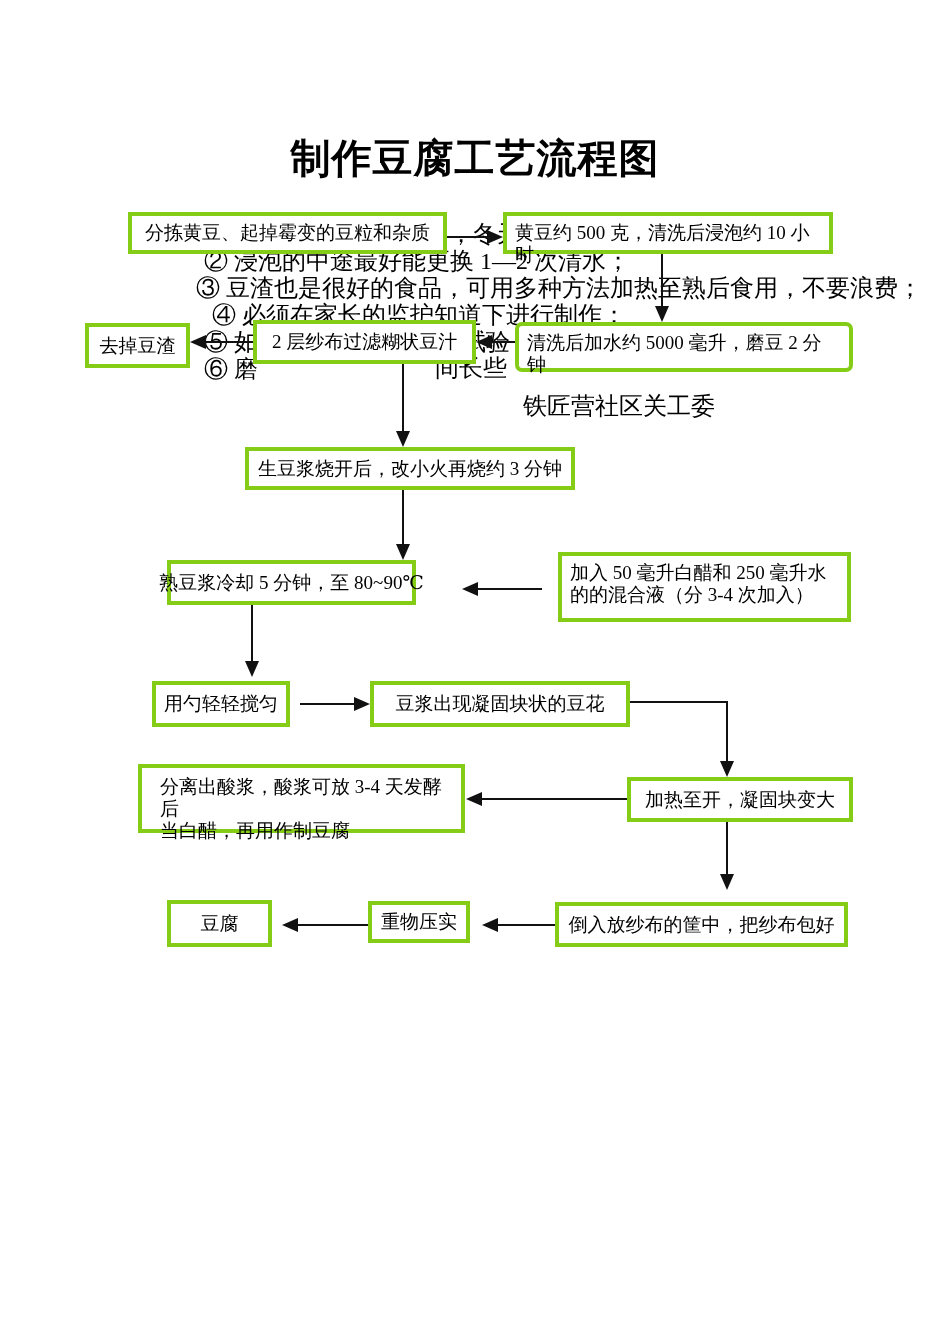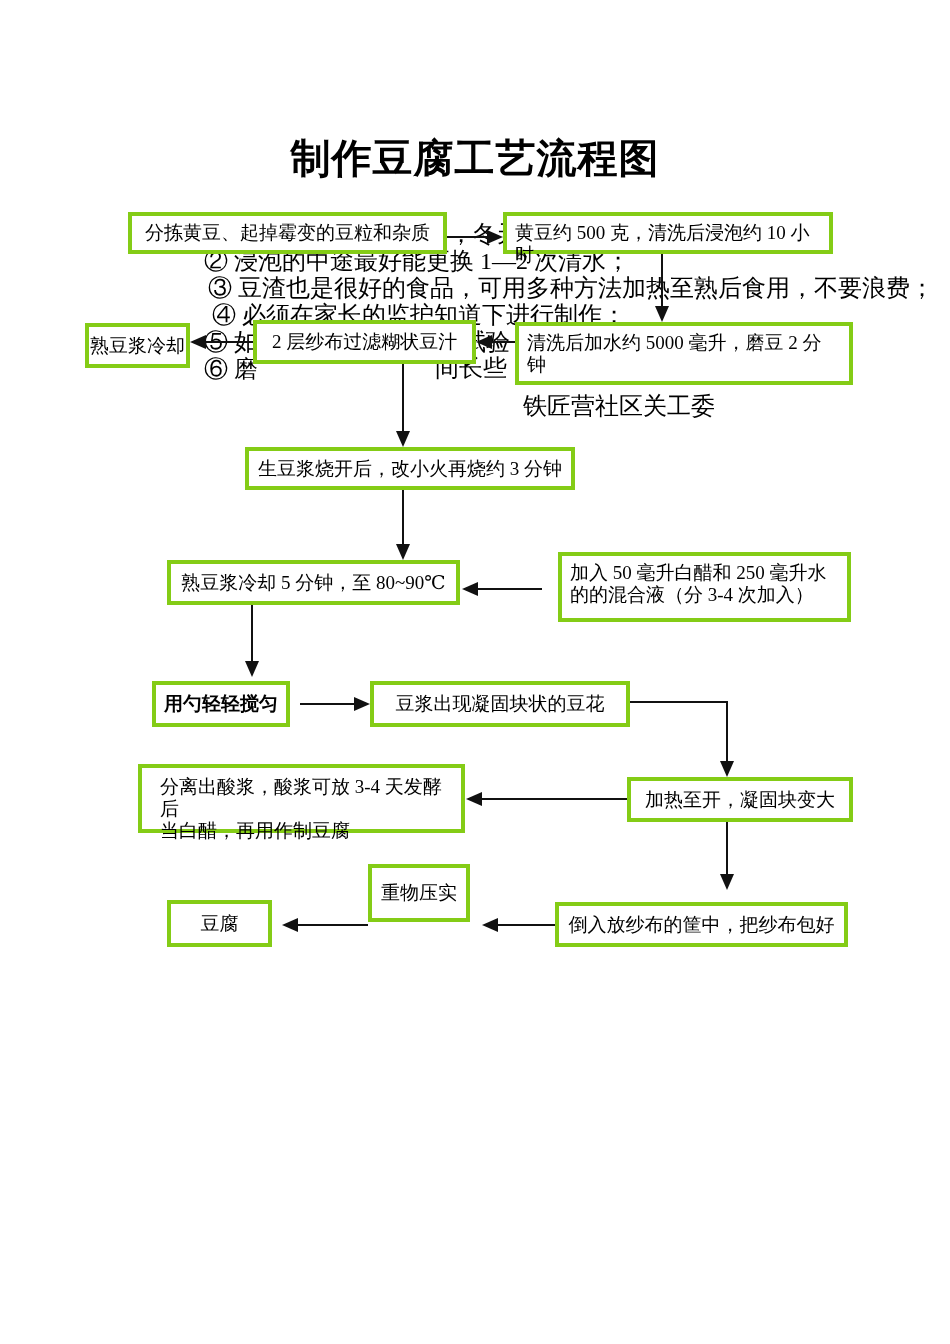--- a/index.html
+++ b/index.html
@@ -66,46 +66,46 @@
 </style>
 </head>
 <body>
 
 <div class="canvas">
 
   <h1 class="title">制作豆腐工艺流程图</h1>
 
   <div class="note" style="left:449px; top:224px;">，冬天</div>
   <div class="note" style="left:204px; top:251px;">② 浸泡的中途最好能更换 1—2 次清水；</div>
-  <div class="note" style="left:208px; top:278px;">③ 豆渣也是很好的食品，可用多种方法加热至熟后食用，不要浪费；</div>
+  <div class="note" style="left:196px; top:278px;">③ 豆渣也是很好的食品，可用多种方法加热至熟后食用，不要浪费；</div>
   <div class="note" style="left:204px; top:305px;margin-left:8px;">④ 必须在家长的监护知道下进行制作；</div>
   <div class="note" style="left:204px; top:332px;">⑤ 如</div>
   <div class="note" style="left:462px; top:332px;">试验，</div>
   <div class="note" style="left:204px; top:359px;">⑥ 磨</div>
   <div class="note" style="left:435px; top:358px;">间长些</div>
   <div class="note" style="left:523px; top:376px; z-index:2;margin-top:20px;">铁匠营社区关工委</div>
 
   <div class="fbox center" style="left:128px; top:212px; width:319px; height:42px;">分拣黄豆、起掉霉变的豆粒和杂质</div>
   <div class="fbox wrap" style="left:503px; top:212px; width:330px; height:42px;">黄豆约 500 克，清洗后浸泡约 10 小
 时</div>
-  <div class="fbox center" style="left:85px; top:323px; width:105px; height:45px;">熟豆浆冷却</div>
+  <div class="fbox center" style="left:85px; top:323px; width:105px; height:45px;">去掉豆渣</div>
   <div class="fbox center" style="left:253px; top:320px; width:223px; height:44px;">2 层纱布过滤糊状豆汁</div>
-  <div class="fbox wrap" style="left:515px; top:322px; width:338px; height:63px;">清洗后加水约 5000 毫升，磨豆 2 分
+  <div class="fbox wrap" style="left:515px; top:322px; width:338px; height:50px;border-radius:7px;">清洗后加水约 5000 毫升，磨豆 2 分
 钟</div>
   <div class="fbox center" style="left:245px; top:447px; width:330px; height:43px;">生豆浆烧开后，改小火再烧约 3 分钟</div>
-  <div class="fbox center" style="left:167px; top:560px; width:293px; height:45px;">熟豆浆冷却 5 分钟，至 80~90℃</div>
+  <div class="fbox center" style="left:167px; top:560px; width:249px; height:45px;">熟豆浆冷却 5 分钟，至 80~90℃</div>
   <div class="fbox wrap" style="left:558px; top:552px; width:293px; height:70px;">加入 50 毫升白醋和 250 毫升水
 的的混合液（分 3-4 次加入）</div>
-  <div class="fbox center" style="left:152px; top:681px; width:138px; height:46px;font-weight:bold;">用勺轻轻搅匀</div>
+  <div class="fbox center" style="left:152px; top:681px; width:138px; height:46px;">用勺轻轻搅匀</div>
   <div class="fbox center" style="left:370px; top:681px; width:260px; height:46px;">豆浆出现凝固块状的豆花</div>
   <div class="fbox wrap" style="left:138px; top:764px; width:327px; height:69px; padding:8px 18px;">分离出酸浆，酸浆可放 3-4 天发酵后
 当白醋，再用作制豆腐</div>
   <div class="fbox center" style="left:627px; top:777px; width:226px; height:45px;">加热至开，凝固块变大</div>
   <div class="fbox center" style="left:555px; top:902px; width:293px; height:45px;">倒入放纱布的筐中，把纱布包好</div>
-  <div class="fbox center" style="left:368px; top:864px; width:102px; height:58px;">重物压实</div>
+  <div class="fbox center" style="left:368px; top:901px; width:102px; height:42px;">重物压实</div>
   <div class="fbox center" style="left:167px; top:900px; width:105px; height:47px;">豆腐</div>
 
   <div class="hline" style="left:447px; top:236px; width:40px; height:2px;"></div>
   <div class="ah ah-right" style="left:487px; top:230px;"></div>
 
   <div class="vline" style="left:661px; top:254px; width:2px; height:56px;"></div>
   <div class="ah ah-down" style="left:655px; top:306px;"></div>
 
   <div class="hline" style="left:490px; top:341px; width:25px; height:2px;"></div>
   <div class="ah ah-left" style="left:476px; top:335px;"></div>

